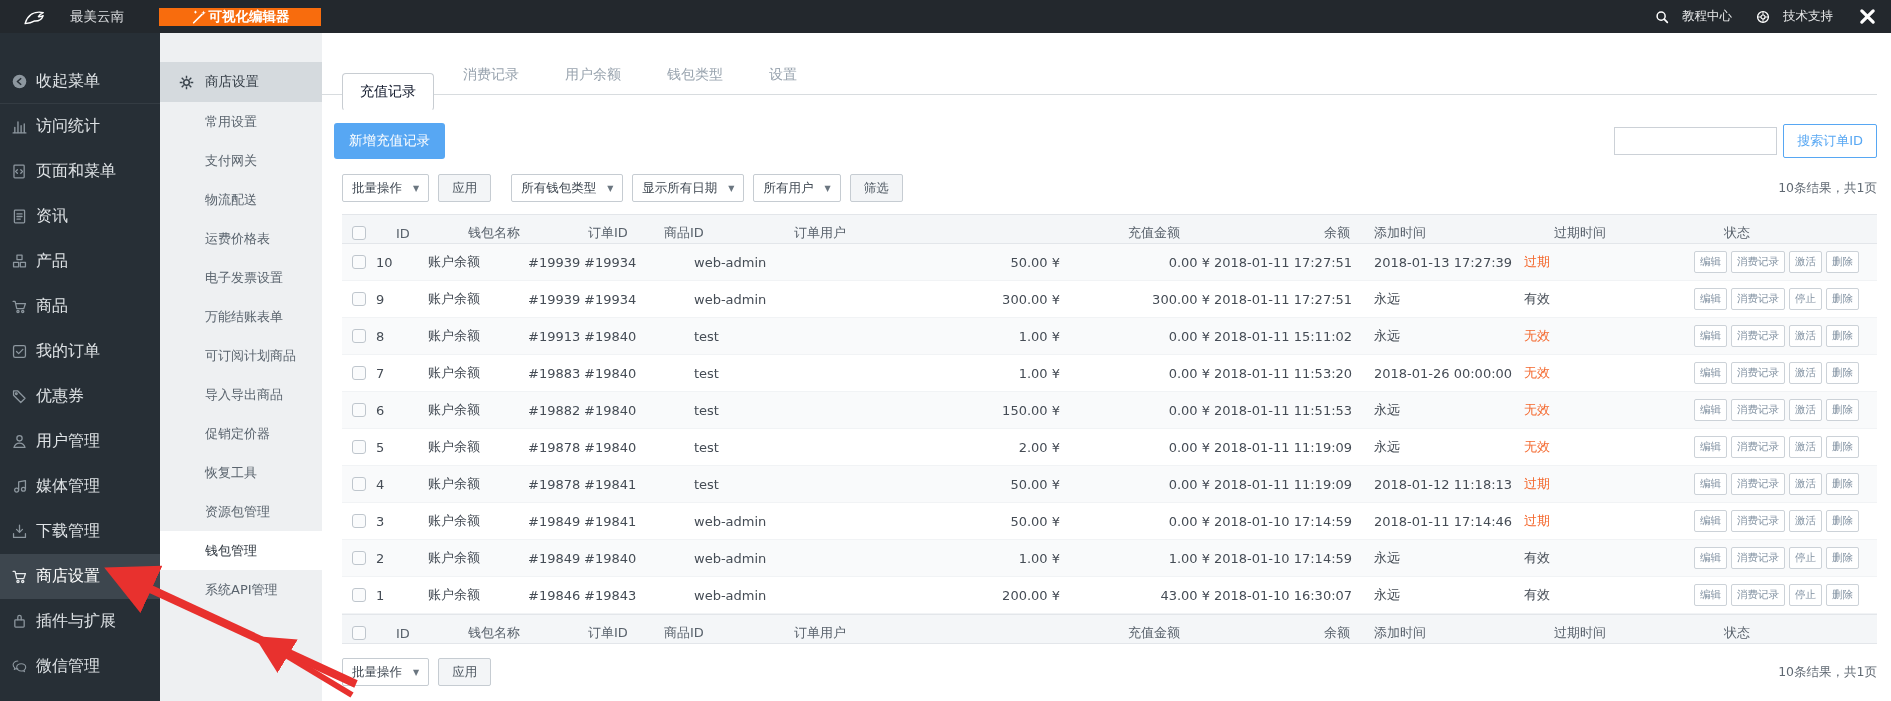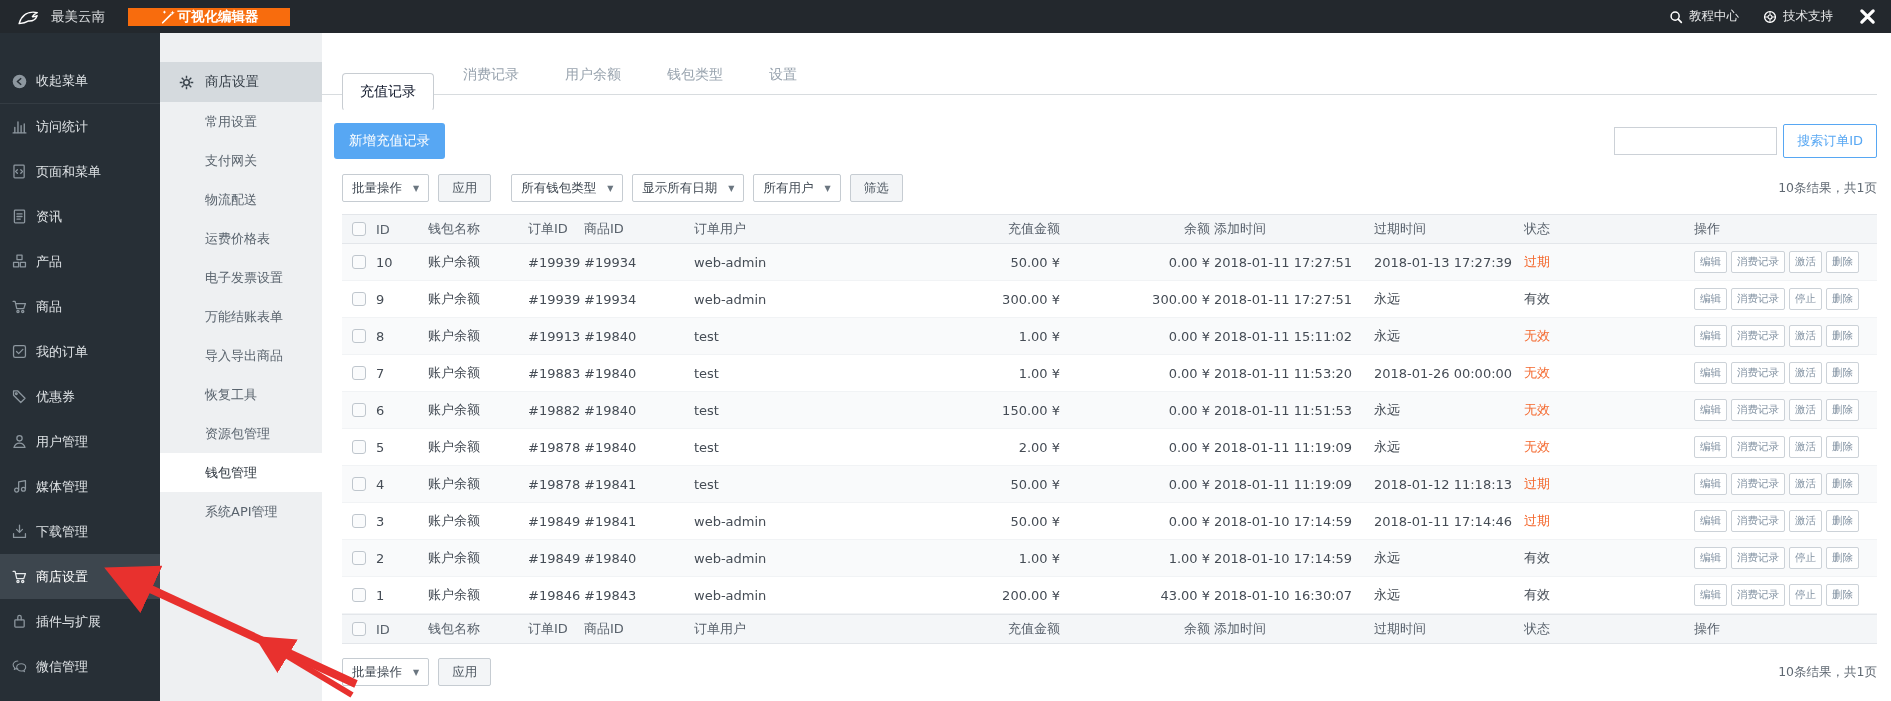--- a/index.html
+++ b/index.html
@@ -3,30 +3,30 @@
 <meta charset="utf-8">
 <style>
   html,body{margin:0;padding:0;}
   body{
     width:1891px;height:701px;overflow:hidden;position:relative;
     font-family:"DejaVu Sans","Liberation Sans",sans-serif;
     background:#fff;-webkit-font-smoothing:antialiased;
   }
   
   .topbar{height:33px;background:#23282d;display:flex;align-items:center;color:#dcdee0;}
-  .tb-brand{width:128px;box-sizing:border-box;display:flex;align-items:center;gap:9px;padding-left:16px;font-size:13.5px;cursor:pointer;}
+  .tb-brand{width:159px;box-sizing:border-box;display:flex;align-items:center;gap:22px;padding-left:22px;font-size:13.5px;cursor:pointer;}
   .tb-editor{width:162px;height:18px;background:#f86c0d;color:#fff;display:flex;align-items:center;justify-content:center;gap:2px;font-size:13.5px;font-weight:600;cursor:pointer;}
   .tb-spacer{flex:1;}
-  .tb-link{display:flex;align-items:center;gap:6px;font-size:12.5px;color:#e9eaeb;margin-right:24px;cursor:pointer;}
+  .tb-link{display:flex;align-items:center;gap:13px;font-size:12.5px;color:#e9eaeb;margin-right:24px;cursor:pointer;}
   .tb-close{display:flex;margin:0 15px 0 2px;cursor:pointer;}
   
   .layout{display:flex;height:668px;}
   
   .sidebar{width:160px;box-sizing:border-box;background:#272f36;padding-top:26px;overflow:hidden;flex:none;}
-  .side-item{height:45px;box-sizing:border-box;display:flex;align-items:center;gap:8px;padding-left:11px;color:#dfe3e6;font-size:13px;cursor:pointer;}
+  .side-item{height:45px;box-sizing:border-box;display:flex;align-items:center;gap:8px;padding-left:11px;color:#dfe3e6;font-size:16px;cursor:pointer;}
   .side-item .icon{color:#8d979f;display:flex;flex:none;}
   .side-item.active{background:#3d464e;color:#fff;}
   .side-item.active .icon{color:#e8ebed;}
   .side-item.divided{border-bottom:1px solid #343c43;}
   
   .submenu{width:162px;box-sizing:border-box;background:#eef0f2;flex:none;}
   .sub-header{margin-top:29px;height:40px;background:#d5dade;display:flex;align-items:center;gap:11px;padding-left:19px;font-size:13.5px;color:#343d46;}
   .sub-header .icon{display:flex;color:#3a434c;}
   .sub-item{height:39px;display:flex;align-items:center;padding-left:45px;font-size:13px;color:#5a646e;cursor:pointer;}
   .sub-item.active{background:#ffffff;color:#2e363f;}
@@ -42,21 +42,21 @@
   .btn-outline-blue{border:1px solid #57a7f3;color:#57a7f3;background:#fff;padding:7px 13px;font-size:13px;border-radius:2px;cursor:pointer;font-family:inherit;}
   .filters{display:flex;align-items:center;gap:9px;margin:15px 14px 0 20px;}
   .select{display:inline-flex;align-items:center;gap:11px;border:1px solid #c6ccd2;background:#fff;height:26px;padding:0 9px;font-size:12.5px;color:#3d4650;border-radius:2px;cursor:pointer;}
   .select .caret{font-size:8px;color:#6b7680;}
   .gap-left{margin-left:11px;}
   .btn-light{border:1px solid #c6ccd2;background:#f3f5f7;height:28px;padding:0 13px;font-size:12.5px;color:#4a545e;border-radius:2px;cursor:pointer;font-family:inherit;}
   .results{margin-left:auto;font-size:12.5px;color:#5f6872;}
   
   .table{margin:12px 14px 0 20px;font-size:13px;color:#454c55;}
   .trow{display:grid;grid-template-columns:34px 52px 100px 56px 110px 260px 110px 150px 160px 150px 170px minmax(0,1fr);align-items:center;height:36px;}
-  .trow.thead{height:28px;background:#f4f6f8;border-top:1px solid #e3e6ea;border-bottom:1px solid #e3e6ea;color:#59626c;}
+  .trow.thead{height:28px;background:#f4f6f8;border-top:1px solid #e3e6ea;border-bottom:1px solid #e3e6ea;color:#59626c;gap:20px;}
   #tbody .trow{border-bottom:1px solid #f1f3f5;}
   #tbody .trow:nth-child(odd){background:#f9fafb;}
   .num{text-align:right;padding-right:4px;}
   .cb{width:14px;height:14px;box-sizing:border-box;border:1px solid #bfc6cd;border-radius:3px;background:#fafbfc;margin-left:10px;cursor:pointer;}
   .status.orange{color:#f4672c;}
   .ops{display:flex;gap:4px;}
   .op{border:1px solid #ccd2d8;background:#fff;color:#8292a2;font-size:10.5px;padding:3px 5px;border-radius:2px;cursor:pointer;font-family:inherit;white-space:nowrap;}
   .bottombar{display:flex;align-items:center;gap:9px;margin:14px 14px 0 20px;}
   
   .arrows{position:absolute;left:0;top:0;pointer-events:none;z-index:60;}
@@ -271,21 +271,23 @@
       </span>
       <span>商店设置</span>
     </div>
     <div id="sub-items">
         <div class="sub-item">常用设置</div>
         <div class="sub-item">支付网关</div>
         <div class="sub-item">物流配送</div>
         <div class="sub-item">运费价格表</div>
         <div class="sub-item">电子发票设置</div>
         <div class="sub-item">万能结账表单</div>
+        <div class="sub-item">可订阅计划商品</div>
         <div class="sub-item">导入导出商品</div>
+        <div class="sub-item">促销定价器</div>
         <div class="sub-item">恢复工具</div>
         <div class="sub-item">资源包管理</div>
         <div class="sub-item active">钱包管理</div>
         <div class="sub-item">系统API管理</div>
       </div>
   </aside>
 
   <main class="main">
     <div class="tabs" id="tabs"><span class="tab active">充值记录</span><span class="tab">消费记录</span><span class="tab">用户余额</span><span class="tab">钱包类型</span><span class="tab">设置</span></div>
 

